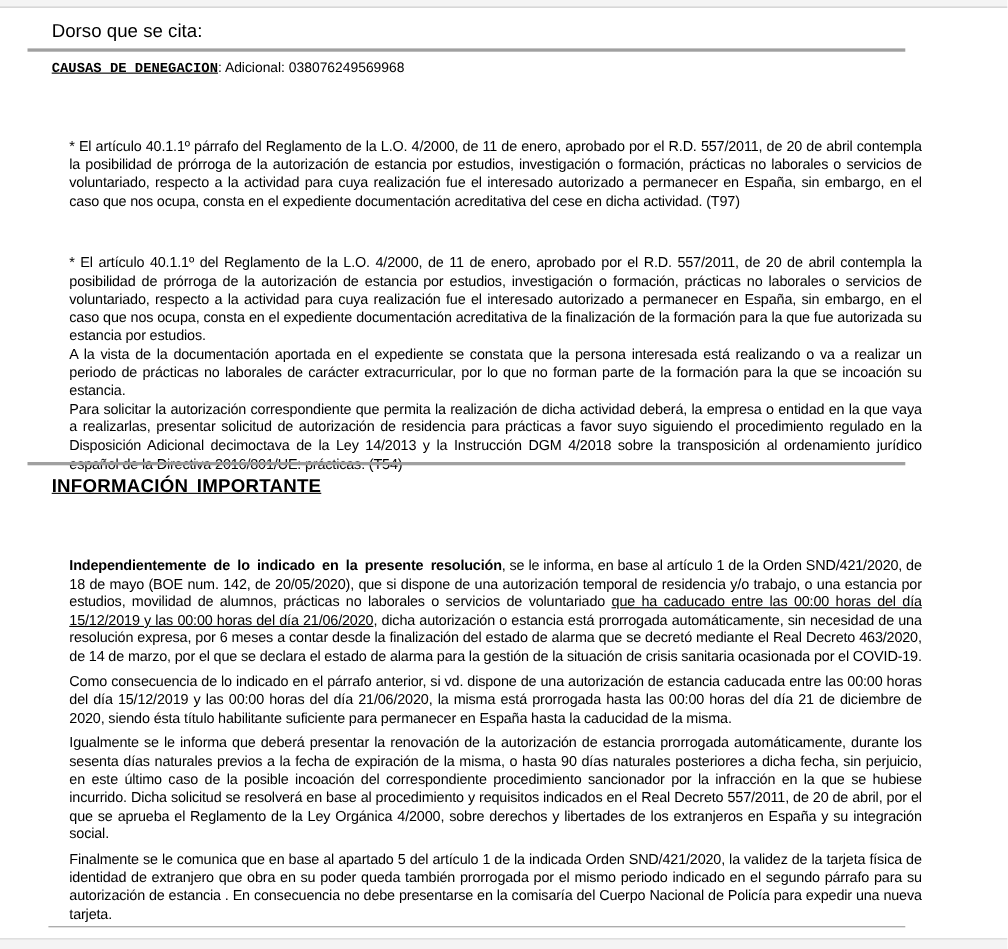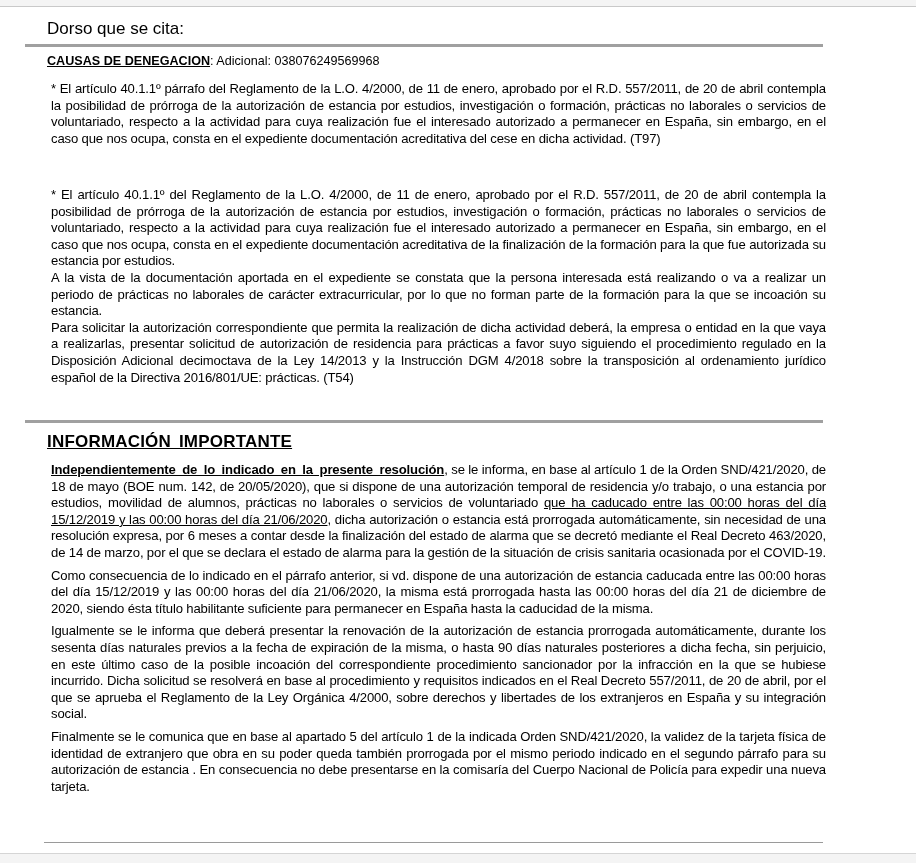--- a/index.html
+++ b/index.html
@@ -64,35 +64,36 @@
     }
     .causas {
       position: absolute;
       top: 54px;
       left: 0;
       font-size: 12.6px;
     }
     .causas .label {
       font-weight: bold;
       text-decoration: underline;
+      font-family: Liberation Mono, monospace;
     }
-    .block { position: absolute; left: 4px; width: 775px; }
+    .block { position: absolute; left: 16px; width: 775px; margin-top: 44px; }
     .info-title {
       position: absolute;
       top: 432px;
       left: 0;
       font-size: 17px;
       font-weight: bold;
       text-decoration: underline;
       letter-spacing: 0.2px;
       word-spacing: 3px;
     }
     .u { text-decoration: underline; }
     .b { font-weight: normal; }
-    .ub { font-weight: bold; text-decoration: underline; word-spacing: 3px; }
+    .ub { font-weight: bold; word-spacing: 3px; }
   </style>
 </head>
 <body>
 
 <div class="top-border"></div>
 
 <div class="page">
 
   <div class="cited">Dorso que se cita:</div>
 

